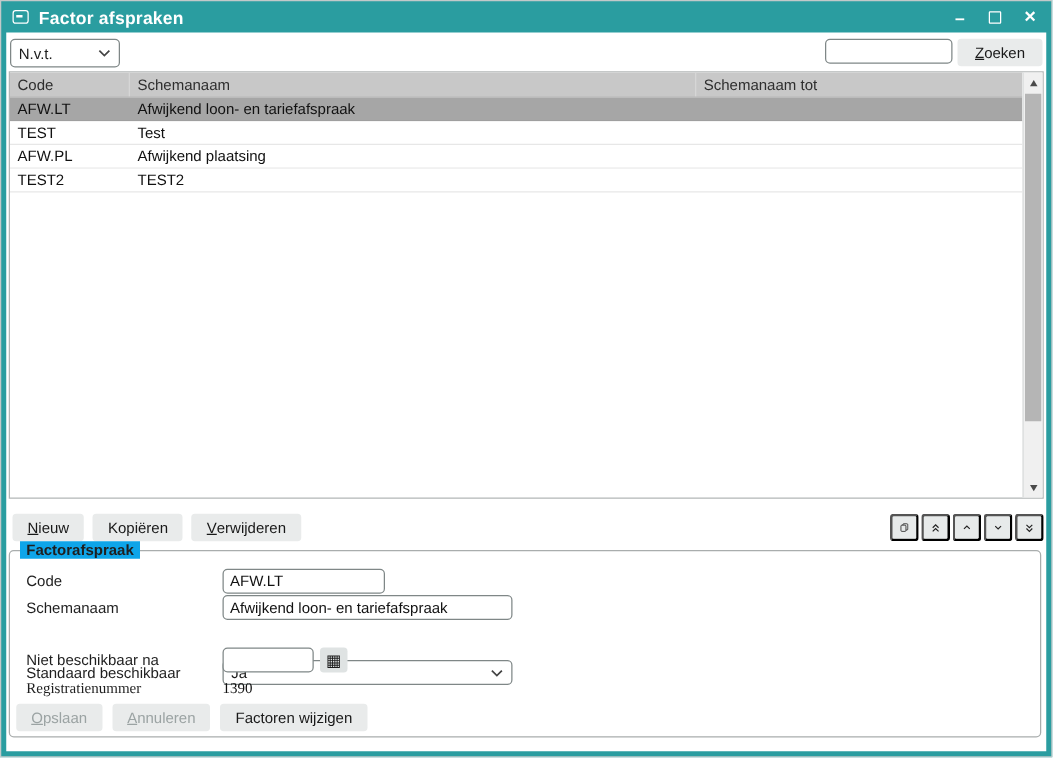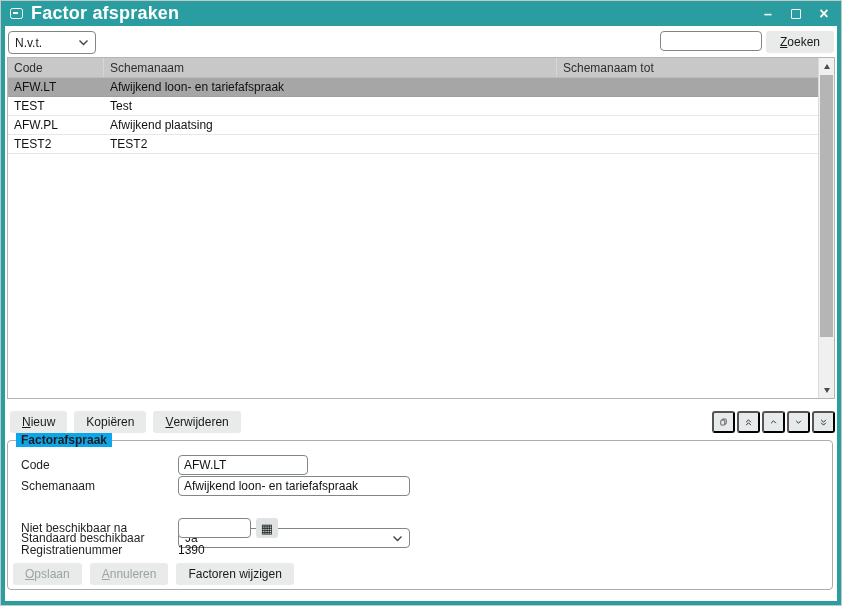--- a/index.html
+++ b/index.html
@@ -12,21 +12,21 @@
     overflow:hidden;
   }
 
   
   .titlebar {
     position:absolute; left:0; top:0; right:0; height:25px;
     display:flex; align-items:center; padding:0 9px; color:#fff;
   }
   .win-icon { width:13px; height:11px; border:1.5px solid #fff; border-radius:2.5px; position:relative; flex:0 0 auto; }
   .win-icon::after { content:""; position:absolute; left:2px; top:3px; width:5px; height:1.5px; background:#fff; }
-  .title-text { margin-left:8px; font-weight:bold; font-size:18px; letter-spacing:.2px; }
+  .title-text { margin-left:8px; font-weight:bold; font-size:14px; letter-spacing:.2px; }
   .winbtns { margin-left:auto; display:flex; align-items:center; gap:12px; }
   .winbtn { display:flex; align-items:center; justify-content:center; width:16px; height:16px; color:#fff; cursor:default; }
   .glyph-min { font-size:14px; font-weight:bold; line-height:1; }
   .box-max { width:10px; height:10px; border:1.5px solid #fff; border-radius:1px; }
   .glyph-close { font-size:16px; font-weight:bold; line-height:1; }
 
   
   .content { position:absolute; left:4px; right:4px; top:25px; bottom:4px; background:#fff; }
 
   
@@ -77,21 +77,21 @@
   .icon-actions { position:absolute; left:707px; top:385px; display:flex; gap:2px; }
   .iconbtn { width:23px; height:22px; background:#e7eaea; border-radius:3px; display:flex; align-items:center; justify-content:center; }
 
   
   .groupbox {
     position:absolute; left:2px; top:414px; width:826px; height:150px;
     border:1px solid #a9adad; border-radius:4px;
   }
   .legend { position:absolute; top:-8px; left:8px; background:#0ea5e9; padding:0 5px; font-weight:bold; color:#1f1f1f; }
   .frow { position:absolute; left:13px; display:flex; align-items:center; height:20px; }
-  .fr1 { top:14px; } .fr2 { top:35px; } .fr3 { top:56px;margin-top:31px; } .fr4 { top:77px; } .fr5 { top:99px; }
+  .fr1 { top:14px; } .fr2 { top:35px; } .fr3 { top:56px;margin-top:31px; } .fr4 { top:77px; } .fr5 { top:99px;font-family:Liberation Serif, serif; }
   .flabel { width:157px; color:#1f1f1f; }
   .w-code { width:130px; } .w-schema { width:232px; } .w-date { width:73px; }
   .selectbox {
     width:232px; height:20px; border:1px solid #7f8787; border-radius:4px; background:#fff;
     display:flex; align-items:center; padding:0 6px;
   }
   .calbtn { width:22px; height:20px; margin-left:5px; background:#dfe3e3; border-radius:3px;
             display:flex; align-items:center; justify-content:center; font-size:13px; line-height:1; color:#1a1a1a; }
   .static-value { color:#111; }
   .formbtns { position:absolute; left:5px; top:122px; display:flex; gap:8px; }

